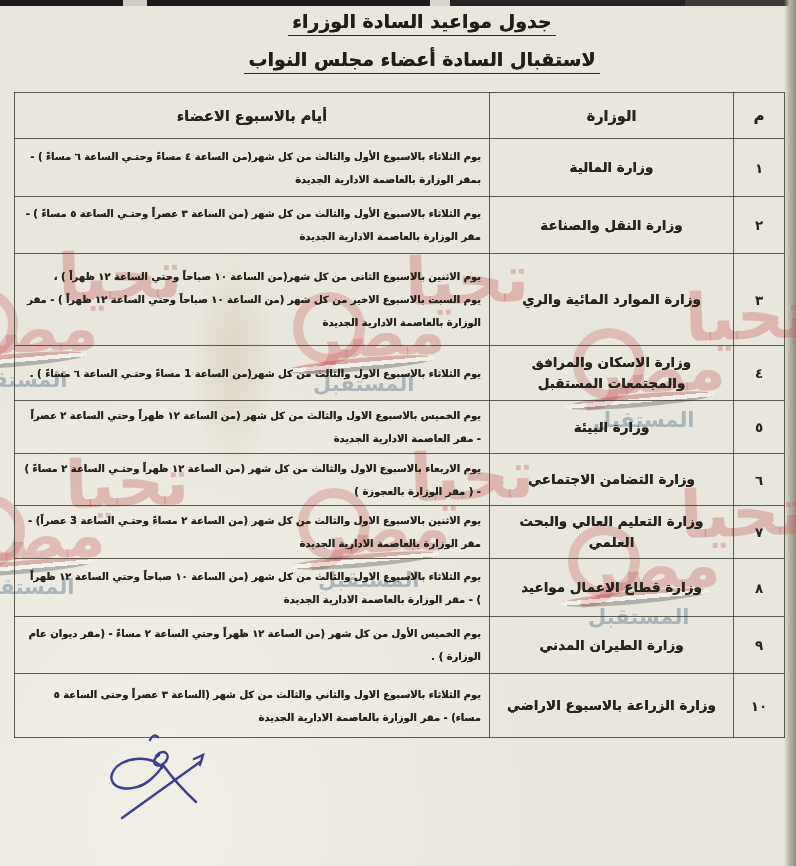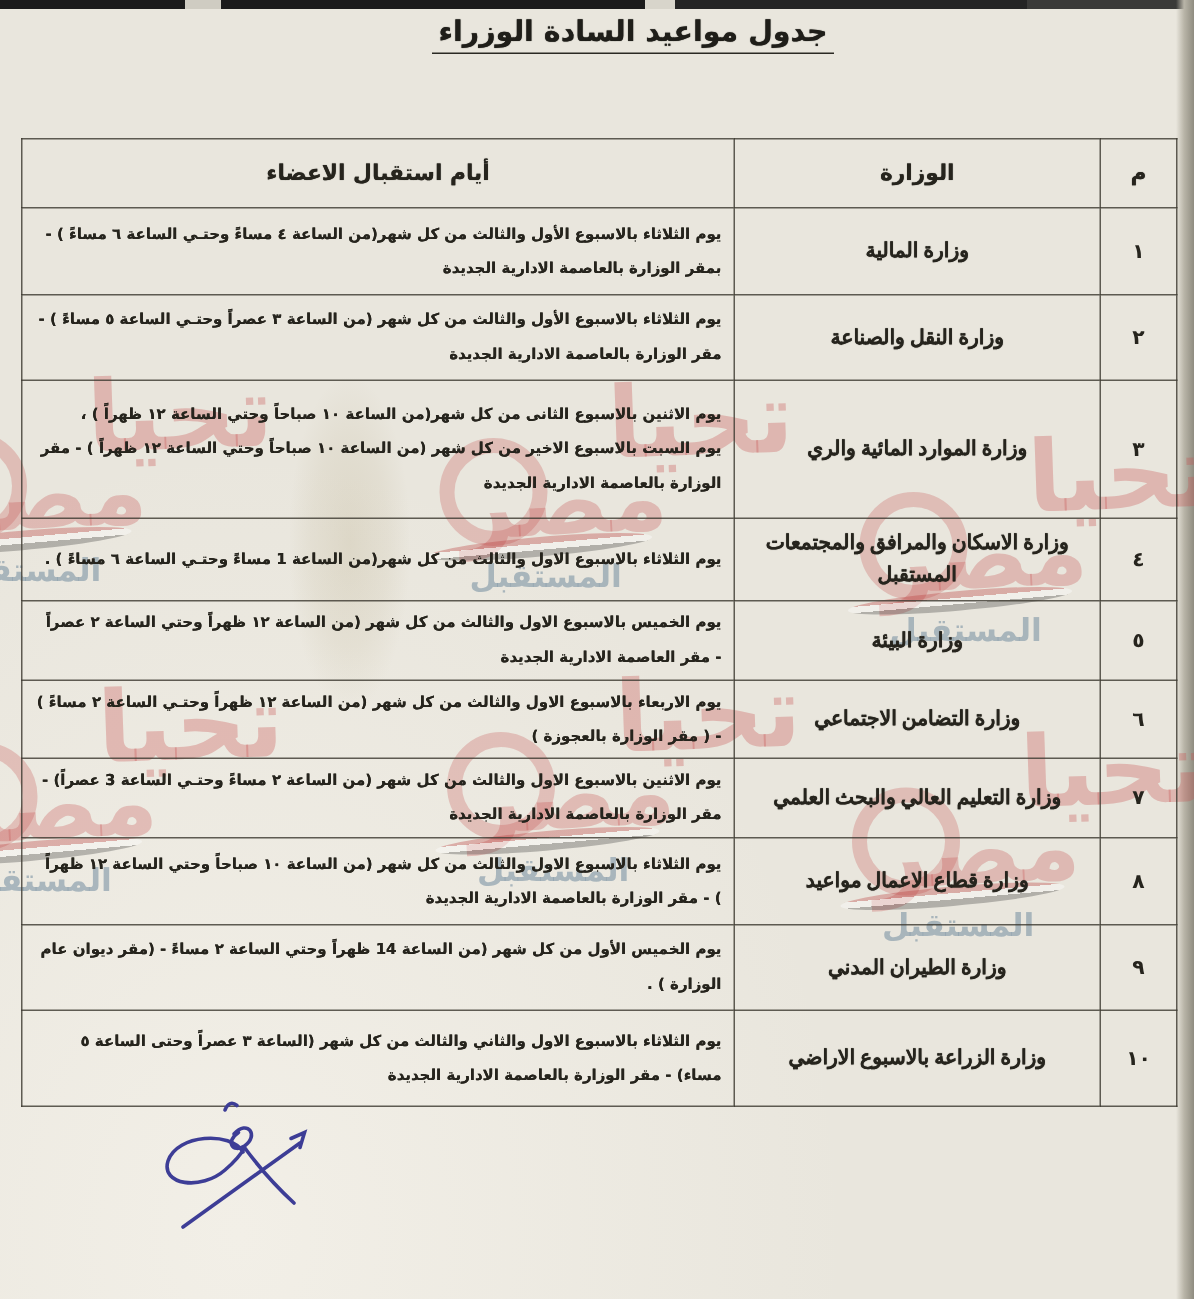--- a/index.html
+++ b/index.html
@@ -59,21 +59,20 @@
     font-size:14.5px;font-weight:bold;text-align:center;
     text-shadow:0 0 0.5px #26241d;
   }
   td.idx{
     text-align:center;font-size:13.5px;font-weight:bold;
   }
   td.min{
     text-align:center;font-size:13.5px;font-weight:bold;
     line-height:1.55;
     text-shadow:0 0 0.5px #26241d;
-    font-family:Liberation Serif, serif;
   }
   td.days{
     text-align:right;font-size:10px;font-weight:bold;
     line-height:23px;white-space:pre-line;
     text-shadow:0 0 0.4px #26241d;
   }
   
   .wm{
     position:absolute;width:240px;height:148px;
     pointer-events:none;direction:rtl;
@@ -157,33 +156,36 @@
   <div class="wm" style="left:560px;top:485px;">
     <span class="w1">تحيا</span>
     <span class="ring"></span>
     <span class="w2">مصر</span>
     <span class="flag"></span>
     <span class="future">المستقبل</span>
   </div>
 
   <div class="title-wrap t1">
     <span>جدول مواعيد السادة الوزراء</span>
+  </div>
+  <div class="title-wrap t2">
+    <span>لاستقبال السادة أعضاء مجلس النواب</span>
   </div>
 
   <table class="sched" dir="rtl">
     <colgroup>
         <col style="width:51px">
         <col style="width:244px">
         <col style="width:475px">
       </colgroup>
     <tbody>
         <tr style="height:46px">
       <th class="h">م</th>
       <th class="h">الوزارة</th>
-      <th class="h">أيام استقبال الاعضاء</th>
+      <th class="h">أيام بالاسبوع الاعضاء</th>
     </tr>
     <tr style="height:58px">
       <td class="idx">١</td>
       <td class="min">وزارة المالية</td>
       <td class="days">يوم الثلاثاء بالاسبوع الأول والثالث من كل شهر(من الساعة ٤ مساءً وحتـي الساعة ٦ مساءً ) - بمقر الوزارة بالعاصمة الادارية الجديدة</td>
     </tr>
     <tr style="height:57px">
       <td class="idx">٢</td>
       <td class="min">وزارة النقل والصناعة</td>
       <td class="days">يوم الثلاثاء بالاسبوع الأول والثالث من كل شهر (من الساعة ٣ عصراً وحتـي الساعة ٥ مساءً ) - مقر الوزارة بالعاصمة الادارية الجديدة</td>
@@ -215,21 +217,21 @@
       <td class="days">يوم الاثنين بالاسبوع الاول والثالث من كل شهر (من الساعة ٢ مساءً وحتـي الساعة 3 عصراً) - مقر الوزارة بالعاصمة الادارية الجديدة</td>
     </tr>
     <tr style="height:58px">
       <td class="idx">٨</td>
       <td class="min">وزارة قطاع الاعمال مواعيد</td>
       <td class="days">يوم الثلاثاء بالاسبوع الاول والثالث من كل شهر (من الساعة ١٠ صباحاً وحتي الساعة ١٢ ظهراً ) - مقر الوزارة بالعاصمة الادارية الجديدة</td>
     </tr>
     <tr style="height:57px">
       <td class="idx">٩</td>
       <td class="min">وزارة الطيران المدني</td>
-      <td class="days">يوم الخميس الأول من كل شهر (من الساعة 14 ظهراً وحتي الساعة ٢ مساءً - (مقر ديوان عام الوزارة ) .</td>
+      <td class="days">يوم الخميس الأول من كل شهر (من الساعة ١٢ ظهراً وحتي الساعة ٢ مساءً - (مقر ديوان عام الوزارة ) .</td>
     </tr>
     <tr style="height:64px">
       <td class="idx">١٠</td>
       <td class="min">وزارة الزراعة بالاسبوع الاراضي</td>
       <td class="days">يوم الثلاثاء بالاسبوع الاول والثاني والثالث من كل شهر (الساعة ٣ عصراً وحتى الساعة ٥ مساء) - مقر الوزارة بالعاصمة الادارية الجديدة</td>
     </tr>
   </tbody>
     </table>
 
   <svg class="sig" width="180" height="100" viewBox="0 0 180 100">

